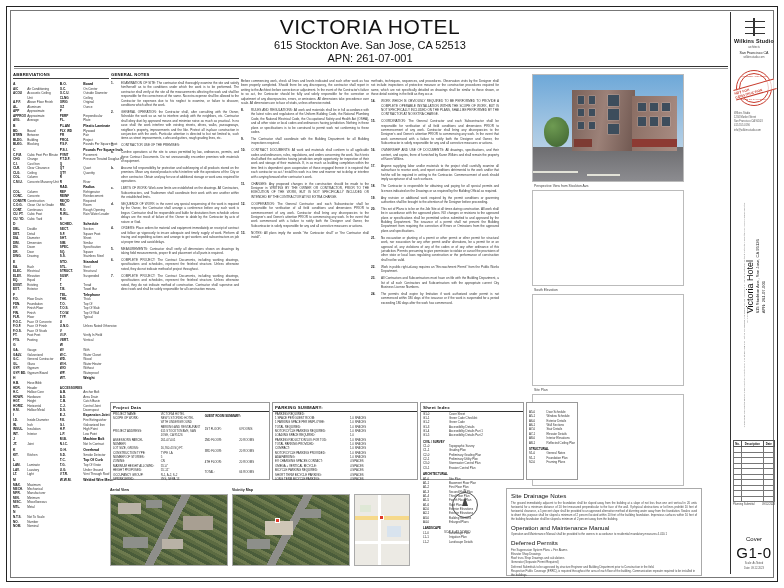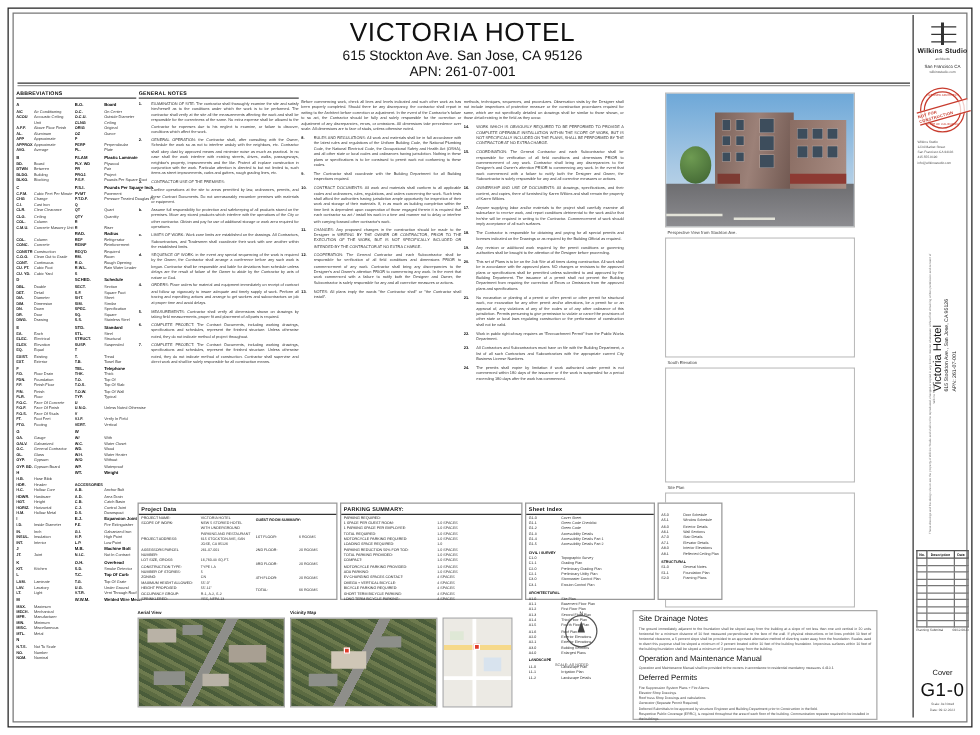--- a/index.html
+++ b/index.html
@@ -254,21 +254,21 @@
 </style>
 </head>
 <body>
 
 <div id="sheet">
   <div class="frame"></div>
   <div class="inner-frame"></div>
 
   <div class="titleblock">
     <div class="proj-title">VICTORIA HOTEL</div>
-    <div class="proj-addr">615 Stockton Ave. San Jose, CA 95126</div>
+    <div class="proj-addr">615 Stockton Ave. San Jose, CA 52513</div>
     <div class="proj-apn">APN:  261-07-001</div>
   </div>
   <div class="hrule"></div>
   <div class="hrule2"></div>
 
   <div class="col col-abbr">
     <div class="sec-head">ABBREVIATIONS</div>
     <table class="abbr-table">
       <tbody id="abbr-body">
           <tr class="abbr-grp">

